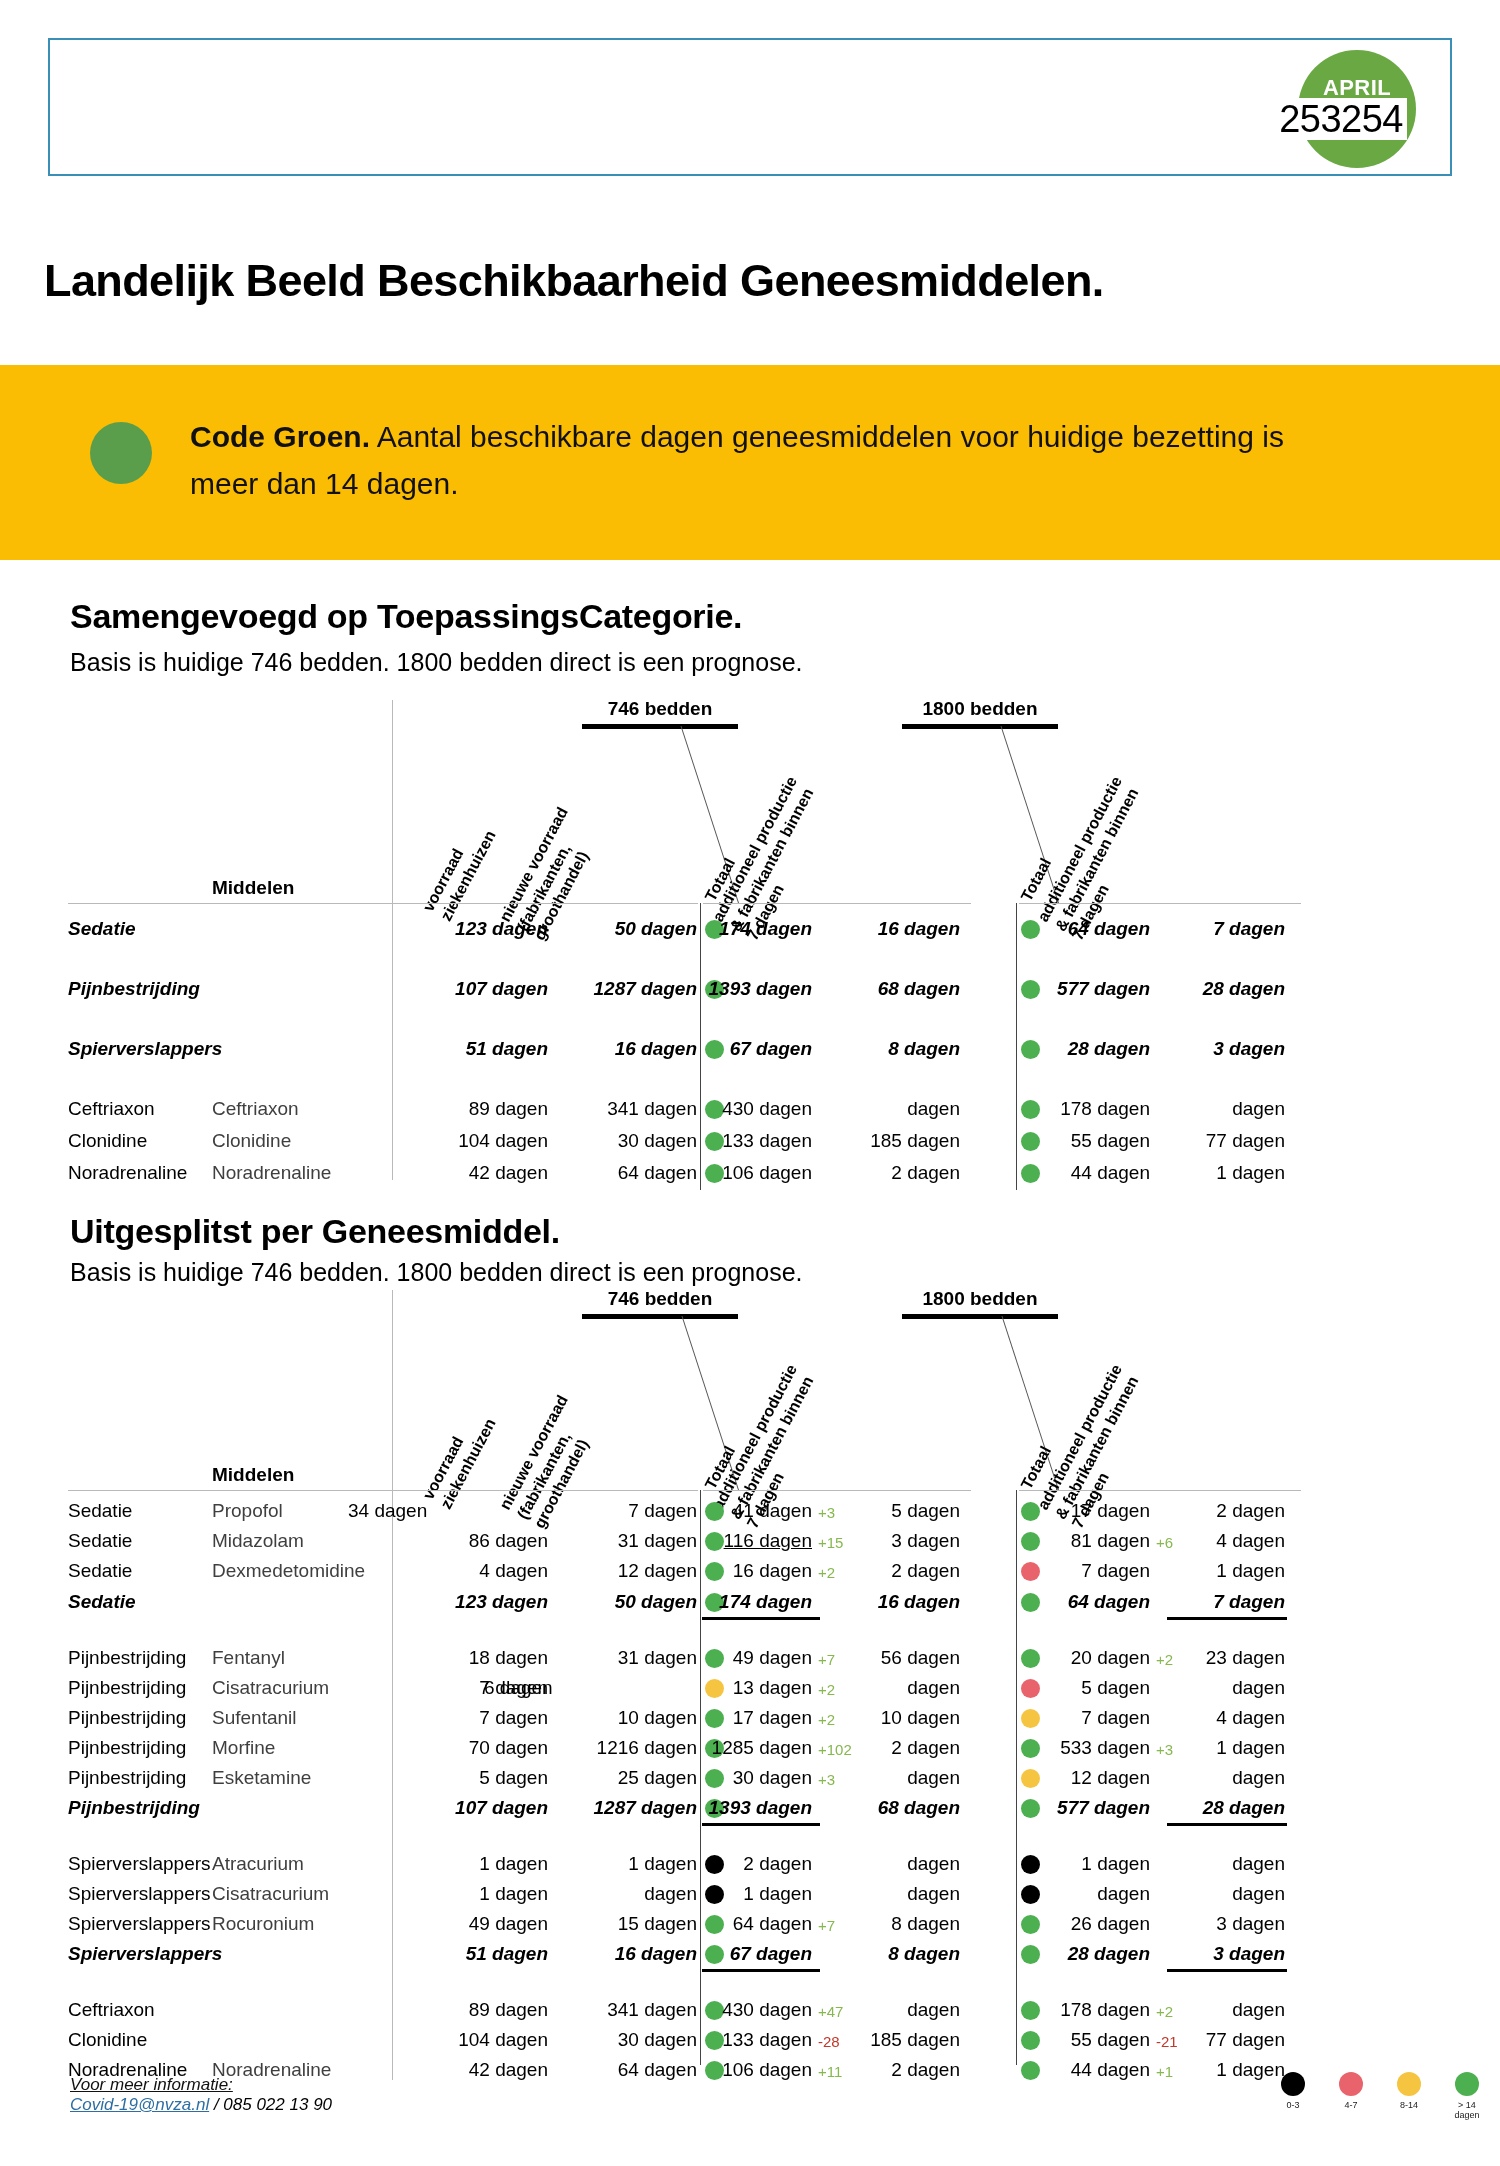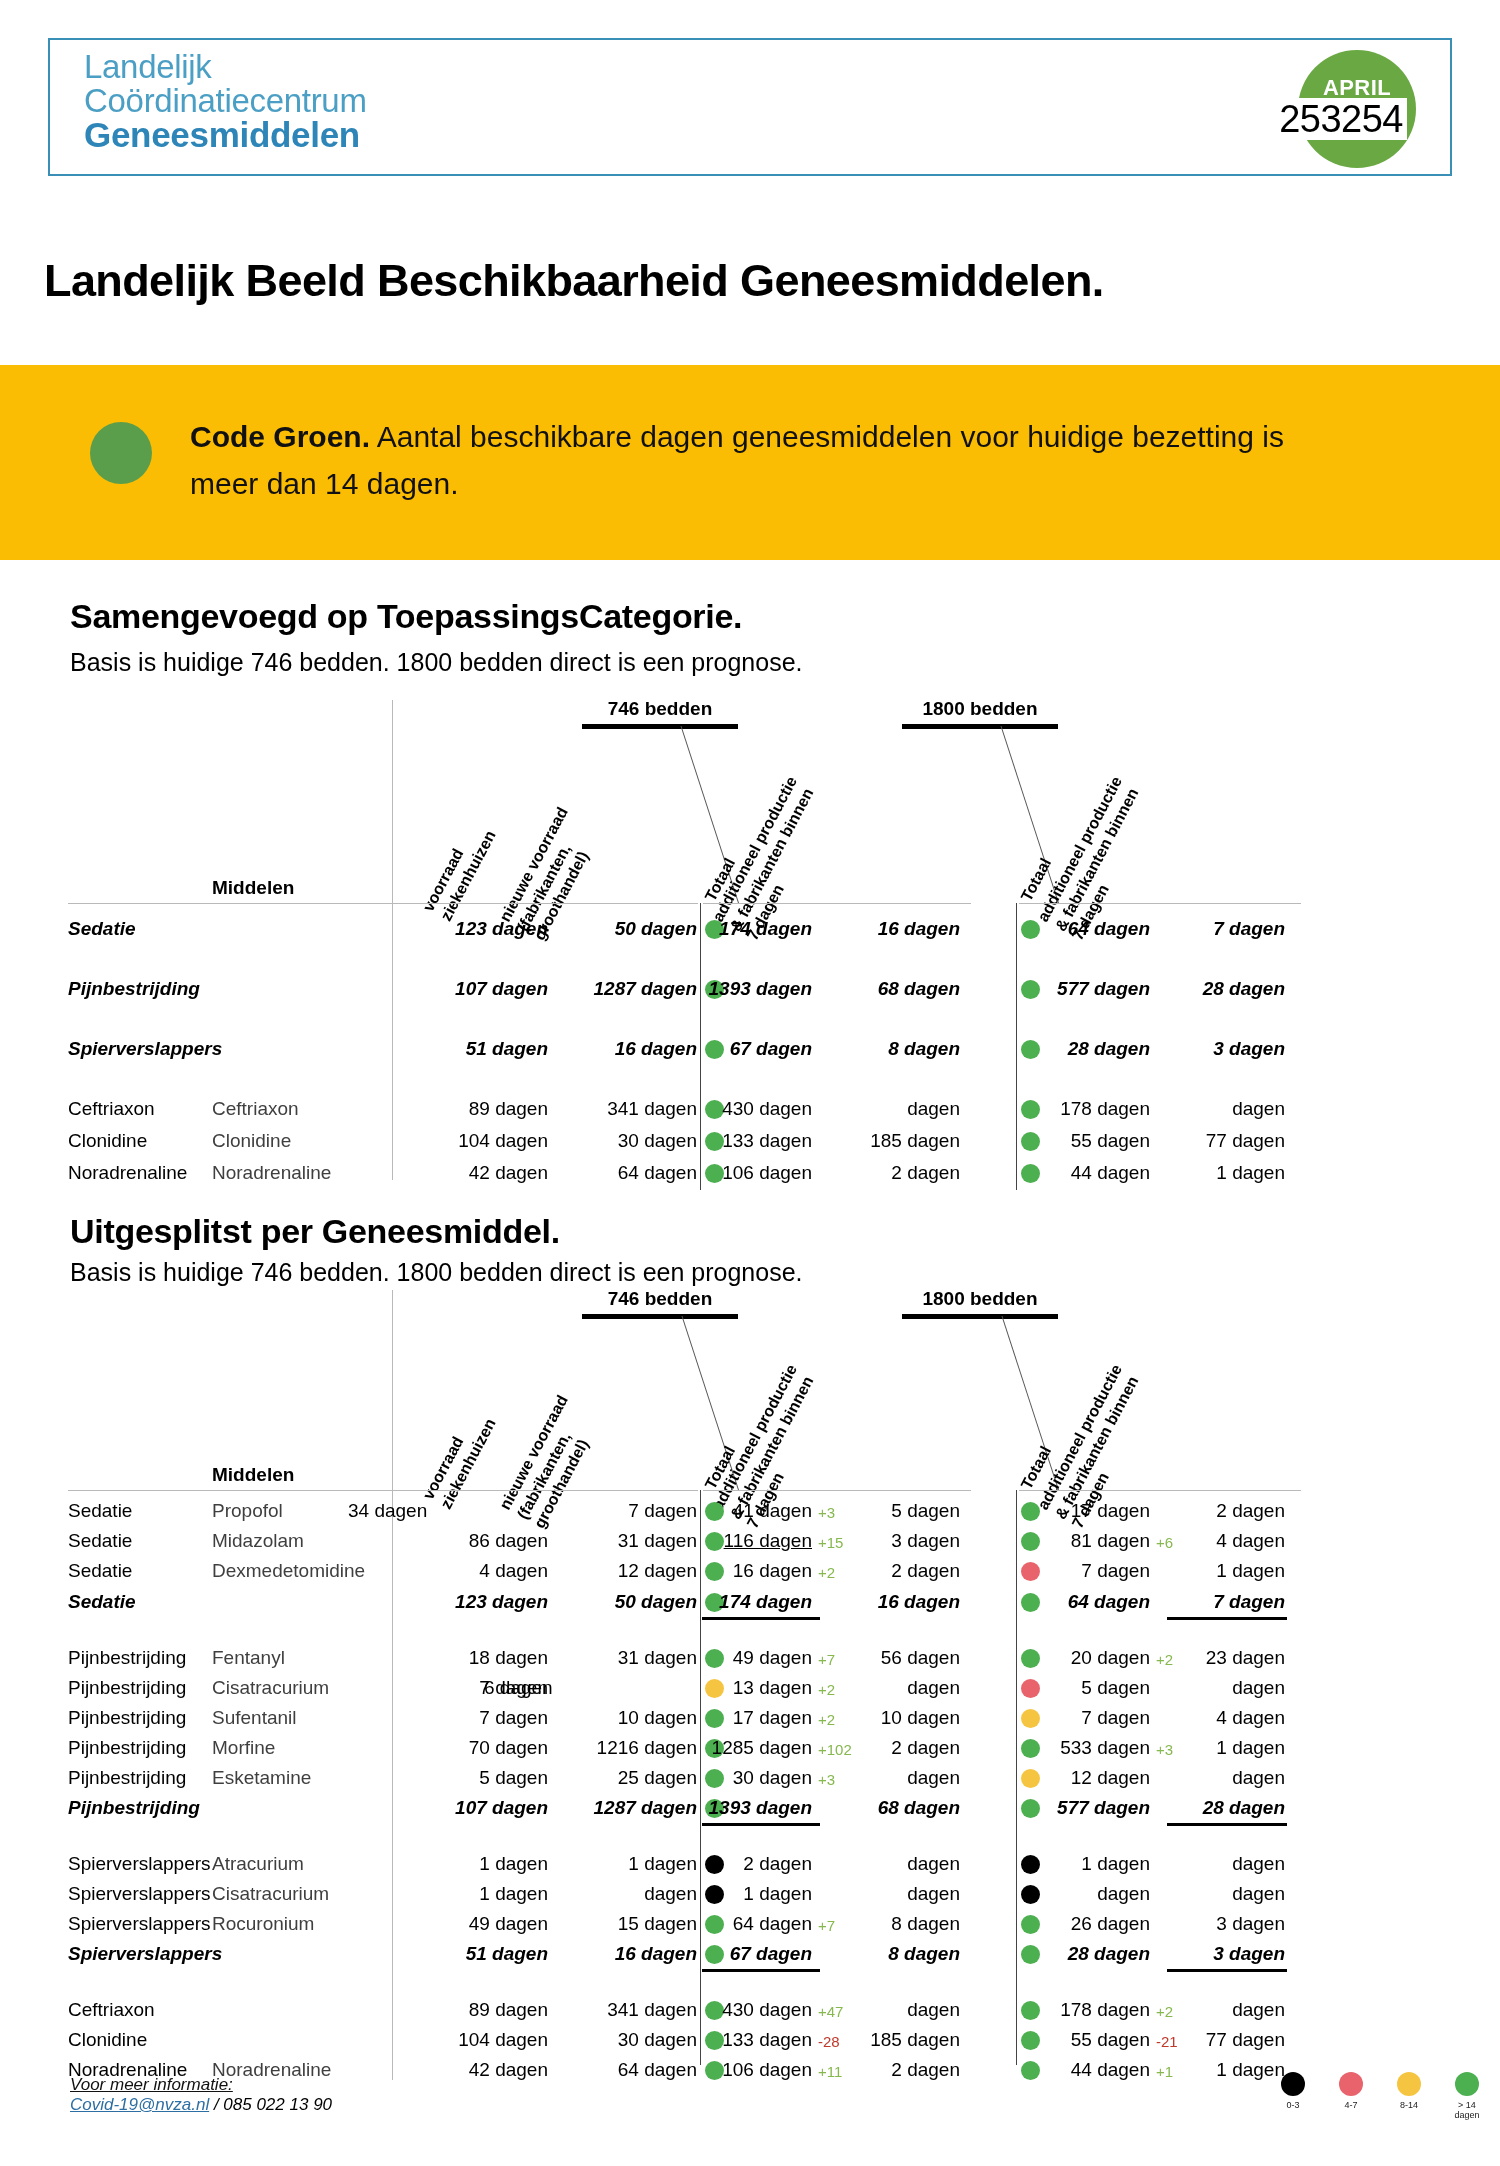--- a/index.html
+++ b/index.html
@@ -119,25 +119,20 @@
   .footer a{ color:#2e6fa3; text-decoration:underline; }
   .legend{ position:absolute; left:1275px; top:2072px; display:flex; gap:22px; }
   .legend-item{ display:flex; flex-direction:column; align-items:center; width:36px; }
   .legend-item .ld{ width:24px; height:24px; border-radius:50%; }
   .legend-item .lt{ font-size:9px; margin-top:4px; text-align:center; line-height:1.15; color:#222; }
 </style>
 </head>
 <body>
 
 <div class="header-box">
-  <div class="logo">
-    <span class="l1">Landelijk</span>
-    <span class="l2">Coördinatiecentrum</span>
-    <span class="l3">Geneesmiddelen</span>
-  </div>
   <div class="date-badge">
     <span class="month">APRIL</span>
     <span class="year">2020</span>
     <span class="doc-number">253254</span>
   </div>
 </div>
 
 <div class="main-title">Landelijk Beeld Beschikbaarheid Geneesmiddelen.</div>
 
 <div class="banner">

